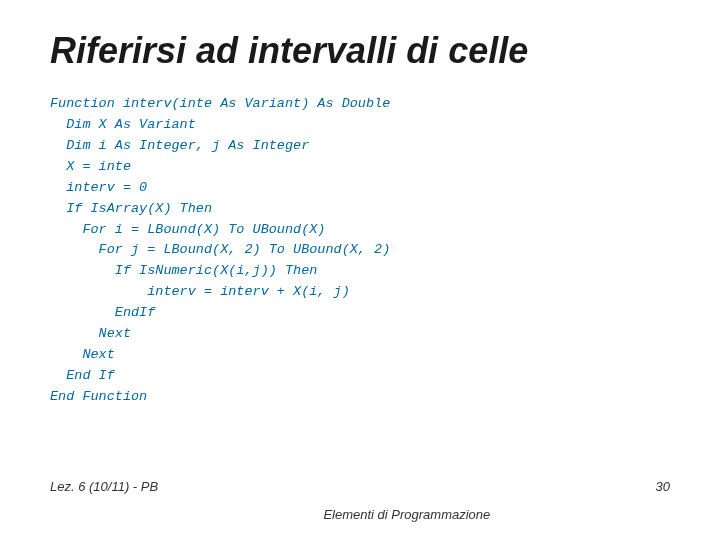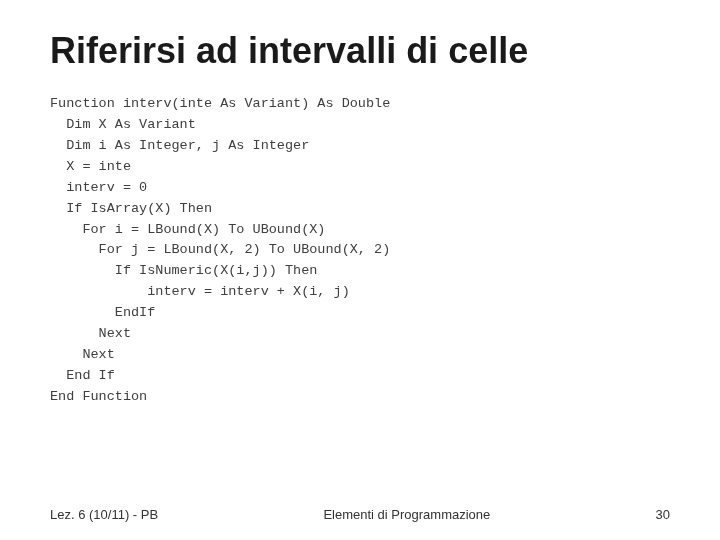--- a/index.html
+++ b/index.html
@@ -16,35 +16,36 @@
       overflow: hidden;
       position: relative;
     }
 
     .slide {
       width: 720px;
       height: 540px;
       background: #ffffff;
       padding: 30px 50px 20px 50px;
       position: relative;
+      font-style: italic;
     }
 
     .title {
       font-size: 36px;
       font-weight: bold;
       color: #1a1a1a;
       margin-bottom: 22px;
       font-family: Arial, sans-serif;
     }
 
     .code-block {
       font-family: 'Courier New', Courier, monospace;
       font-size: 13.5px;
       line-height: 1.55;
-      color: #404040;
+      color: #0369a1;
       white-space: pre;
       margin-bottom: 18px;
     }
 
     .footer {
       position: absolute;
       bottom: 18px;
       left: 0;
       right: 0;
       display: flex;
@@ -54,20 +55,21 @@
       color: #333333;
       font-family: Arial, sans-serif;
     }
 
     .footer-left {
       text-align: left;
     }
 
     .footer-center {
       text-align: center;
+      margin-top: 28px;
     }
 
     .footer-right {
       text-align: center;
     }
   </style>
 </head>
 <body>
 
 <div class="slide">

